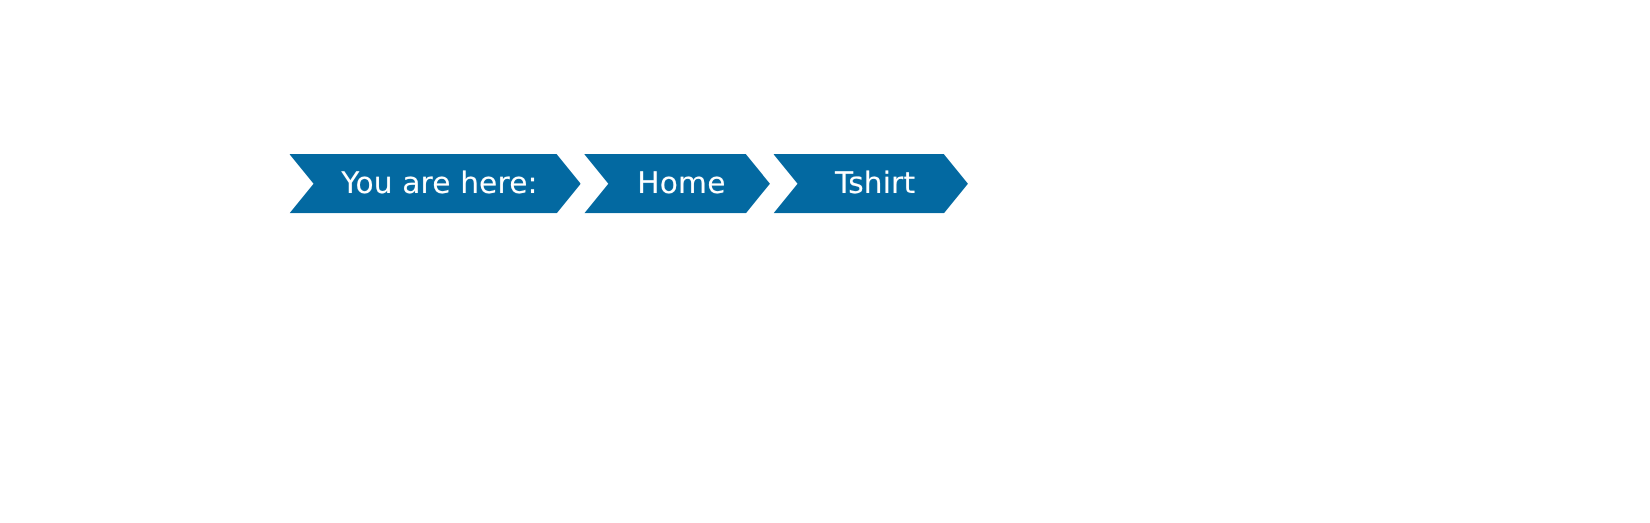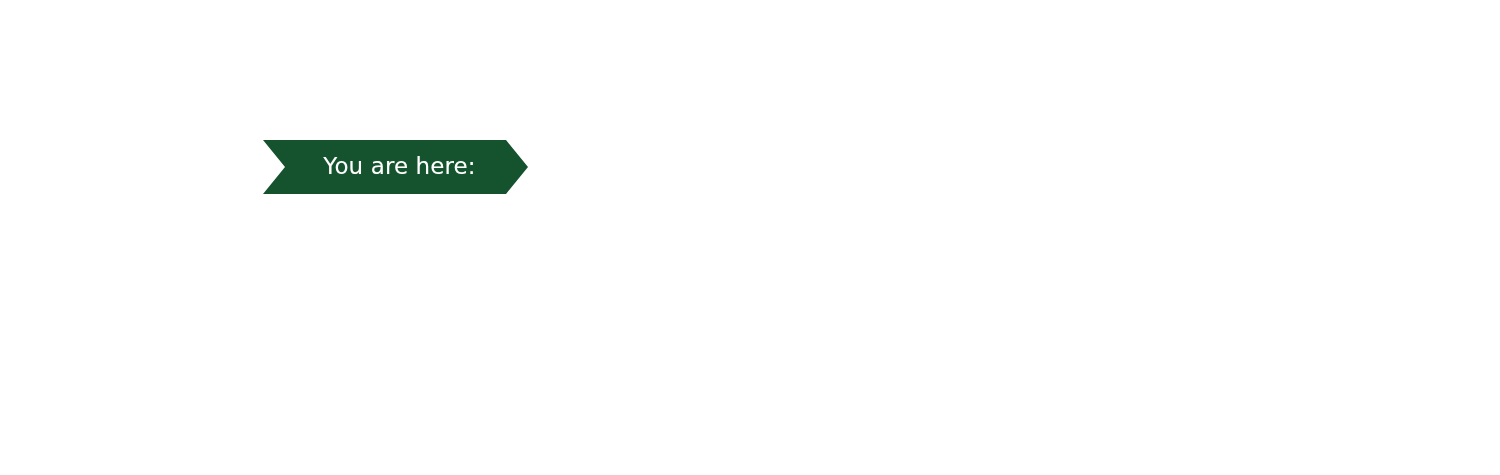--- a/index.html
+++ b/index.html
@@ -22,27 +22,27 @@
     top: 140px;
     height: 54px;
     display: flex;
     align-items: stretch;
     gap: 3px;
   }
 
   .crumb {
     position: relative;
     height: 54px;
-    background: #14532d;
+    background: #0369a1;
     color: #ffffff;
     display: flex;
     align-items: center;
     justify-content: center;
     box-sizing: border-box;
-    font-size: 23px;
+    font-size: 27px;
     font-weight: 400;
     line-height: 1;
     letter-spacing: 0.1px;
     white-space: nowrap;
     text-decoration: none;
     -webkit-clip-path: polygon(
         0px 0px,
         calc(100% - 22px) 0px,
         100% 50%,
         calc(100% - 22px) 100%,
@@ -75,17 +75,23 @@
 </style>
 </head>
 <body>
 
 <nav id="breadcrumb-nav">
 
   <div class="crumb c0">
     <span class="crumb-label">You are here:</span>
   </div>
 
+  <a class="crumb c1" href="#">
+    <span class="crumb-label">Home</span>
+  </a>
 
 
 
+  <a class="crumb c4" href="#">
+    <span class="crumb-label">Tshirt</span>
+  </a>
 
 </nav>
 
 </body></html>

